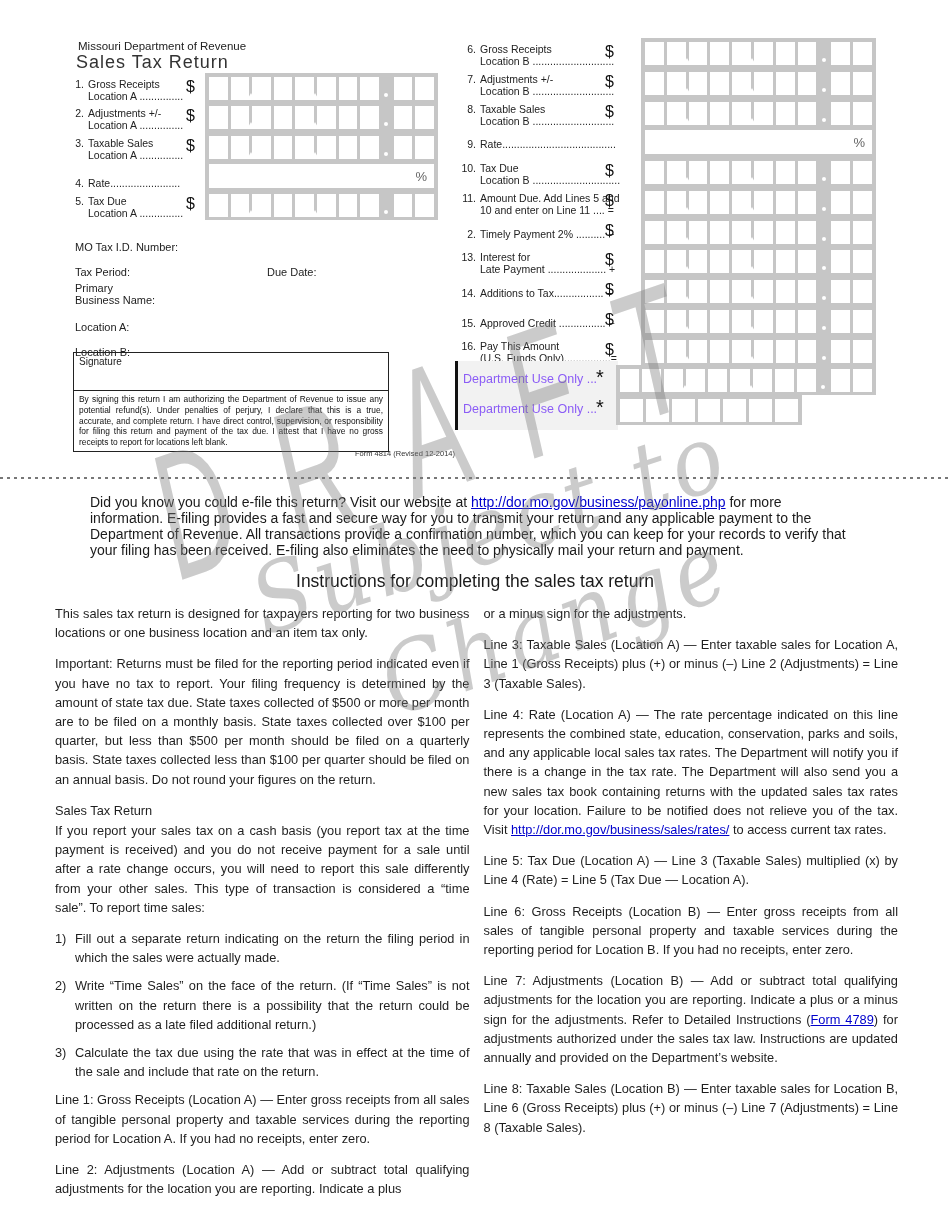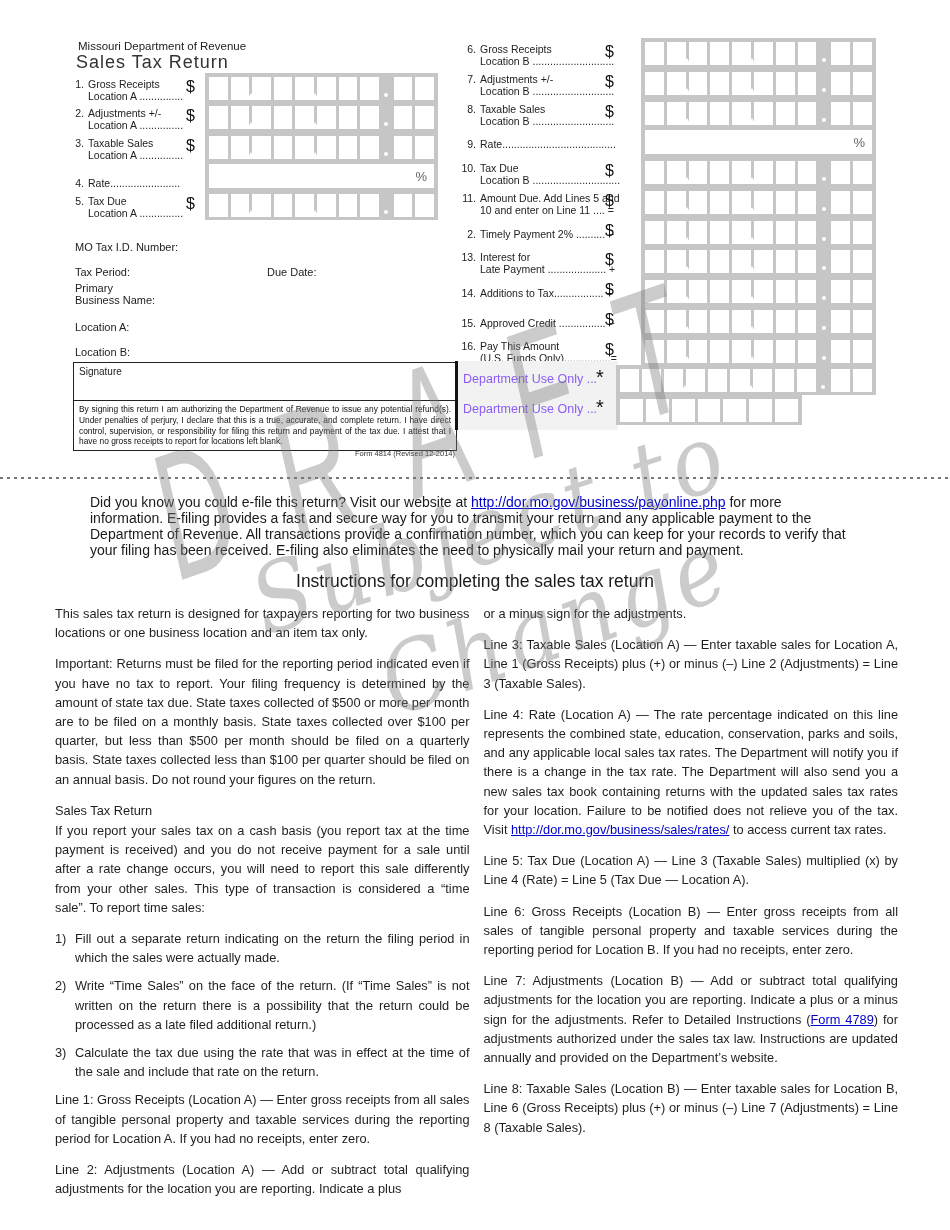--- a/index.html
+++ b/index.html
@@ -22,21 +22,21 @@
   .rate-row{position:absolute;height:30px;background:#c6c6c6;display:flex;align-items:center;
         padding:0 4px;box-sizing:border-box;}
   .rate-bar{flex:1;height:24px;background:#fff;display:flex;align-items:center;
         justify-content:flex-end;padding-right:7px;font-size:13px;color:#666;box-sizing:border-box;}
   
   .agency{position:absolute;left:78px;top:40px;font-size:11.5px;color:#222;}
   .title{position:absolute;left:76px;top:52px;font-size:18px;letter-spacing:1px;color:#333;}
   
   .idlbl{position:absolute;font-size:11px;color:#222;}
   
-  .sig-box{position:absolute;left:73px;top:362px;width:384px;border:1px solid #222;box-sizing:border-box;}
+  .sig-box{position:absolute;left:73px;top:352px;width:316px;border:1px solid #222;box-sizing:border-box;}
   .sig-top{display:flex;height:37px;}
   .sig-left{flex:1;padding:3px 5px;font-size:10px;}
   .sig-right{flex:0 0 148px;border-left:1px solid #222;padding:3px 6px;font-size:10px;}
   .blanks{margin-top:6px;font-size:10.5px;letter-spacing:1.5px;color:#333;}
   .perjury{border-top:1px solid #222;padding:3px 5px;font-size:8.4px;line-height:10.8px;
         text-align:justify;color:#111;}
   .formnum{position:absolute;left:255px;top:449px;width:200px;text-align:right;font-size:7.5px;color:#333;}
   
   .dept-bg{position:absolute;left:455px;top:361px;width:163px;height:69px;background:#f2f2f2;
         border-left:3px solid #111;box-sizing:border-box;}

